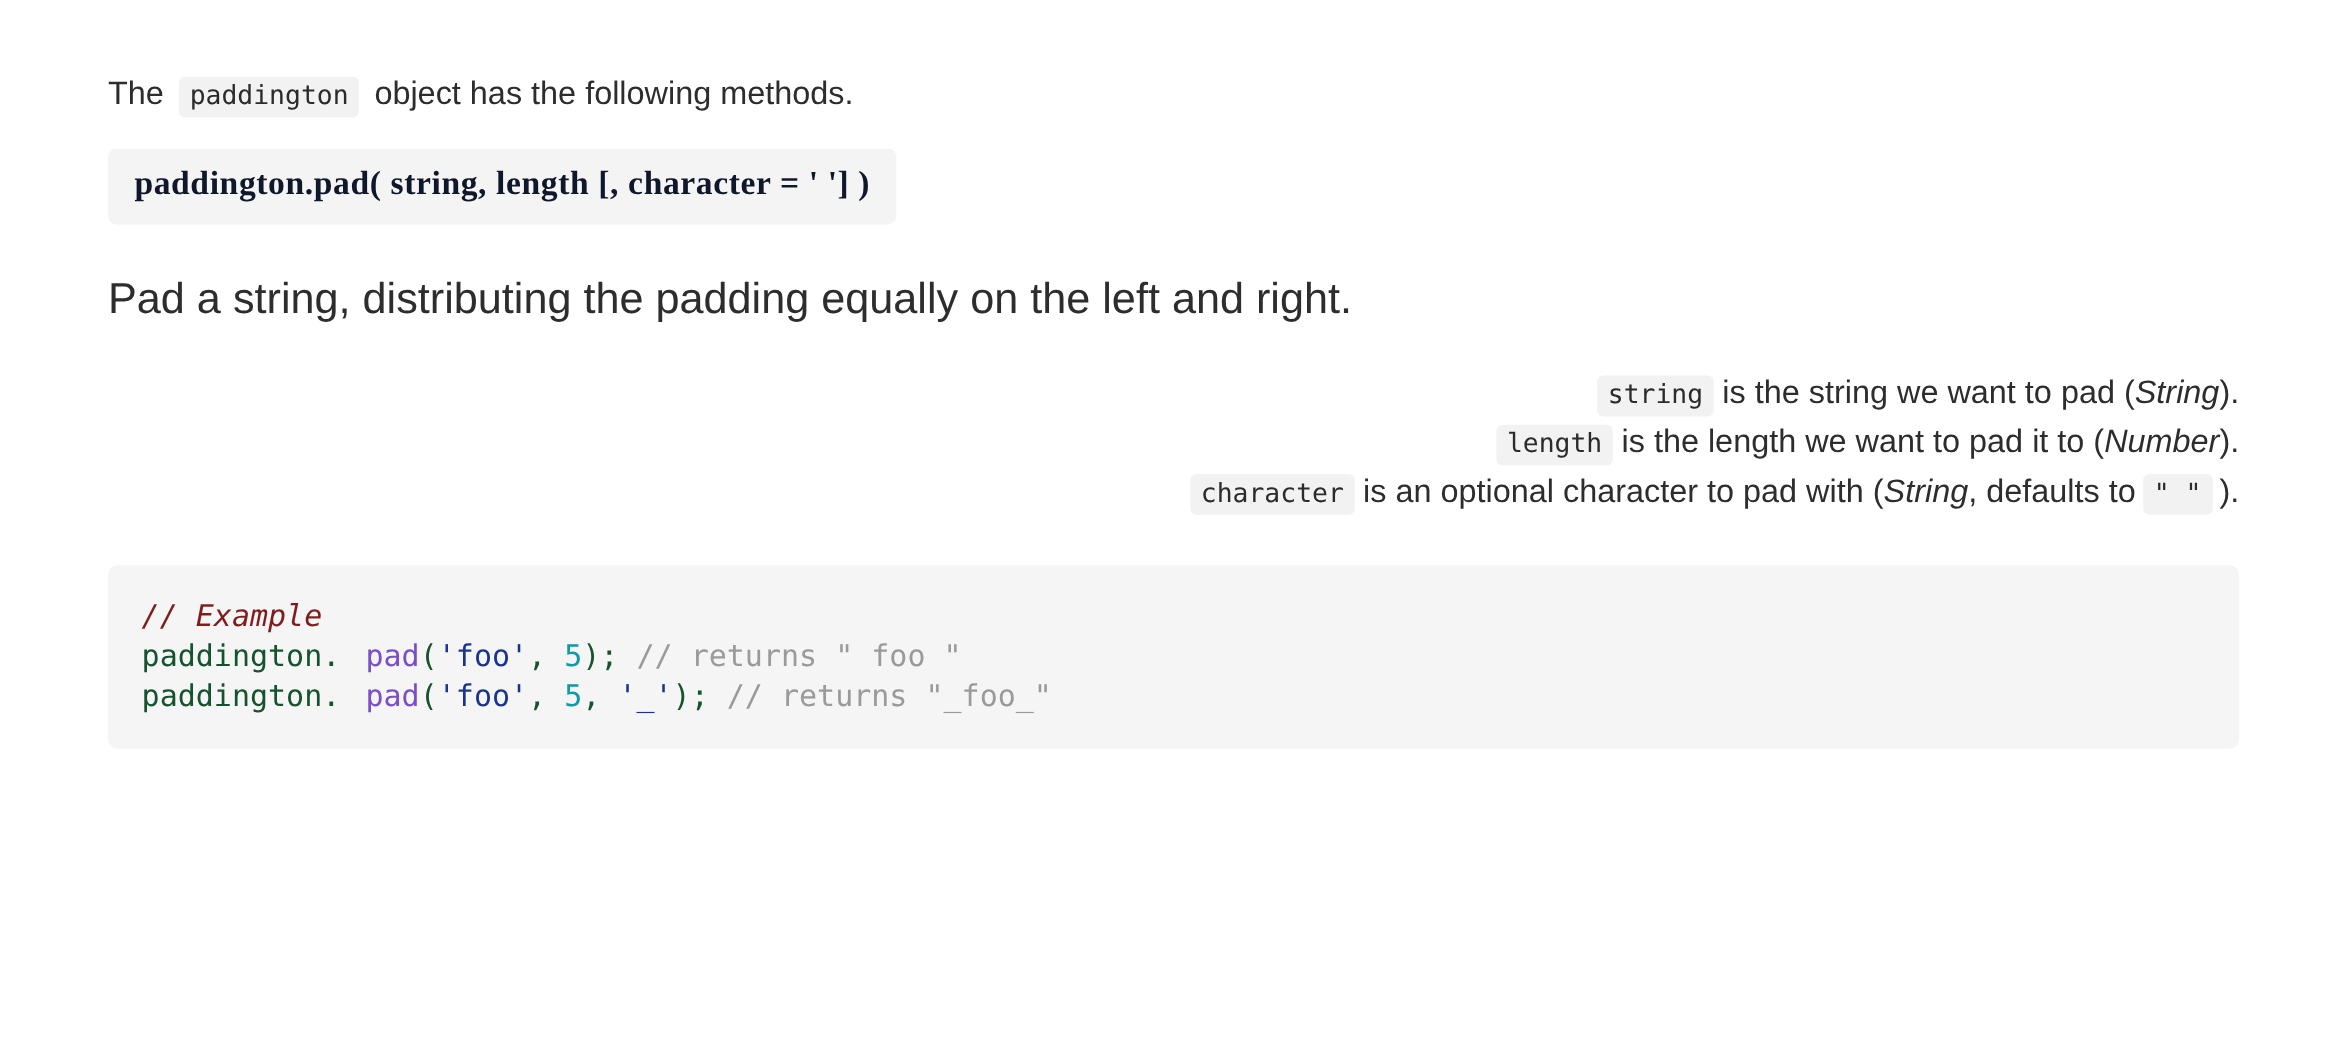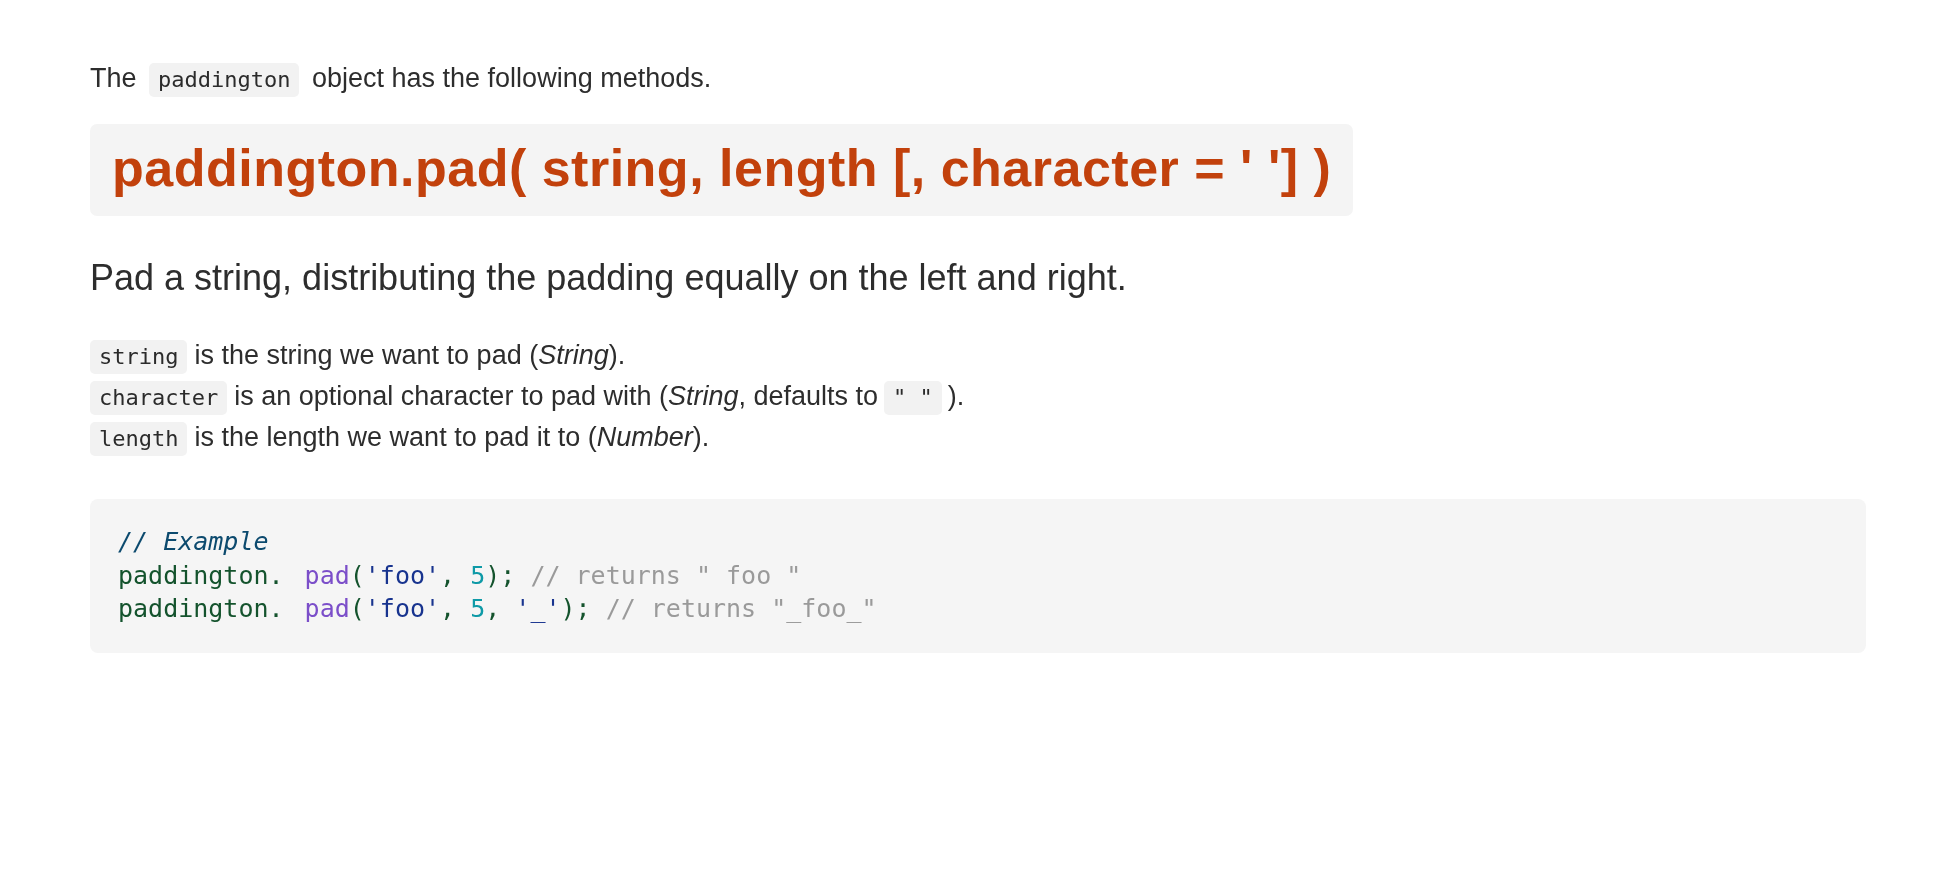--- a/index.html
+++ b/index.html
@@ -45,40 +45,40 @@
   
   .signature {
     background: #f4f4f4;
     border-radius: 7px;
     padding: 13px 22px 16px 22px;
     margin: 0 0 38px 0;
     display: inline-block;
     box-sizing: border-box;
   }
   .signature-text {
-    font-family: Liberation Sans, sans-serif;
+    font-family: Liberation Serif, serif;
     font-weight: bold;
-    font-size: 52px;
+    font-size: 28px;
     letter-spacing: 0.5px;
-    color: #c2410c;
+    color: #0f172a;
     white-space: pre;
     line-height: 1.2;
   }
 
   
   .description {
     font-size: 36px;
     line-height: 1.35;
     color: #2d2d2d;
     margin: 0 0 40px 0;
     white-space: nowrap;
   }
 
   
-  .params { margin: 0 0 48px 0; }
+  .params { margin: 0 0 48px 0; text-align: right; }
   .param-row {
     font-size: 27px;
     line-height: 1.0;
     color: #2d2d2d;
     margin-bottom: 14px;
     white-space: nowrap;
   }
   .param-row .chip { margin-right: 7px; }
   .param-row .type { font-style: italic; }
 
@@ -90,21 +90,21 @@
     box-sizing: border-box;
     width: 1776px;
   }
   .code-line {
     font-family: "DejaVu Sans Mono", "Liberation Mono", monospace;
     font-size: 25px;
     line-height: 1.33;
     color: #2b2b2b;
     white-space: pre;
   }
-  .tok-comment { color: #0c4a6e; font-style: italic; }
+  .tok-comment { color: #7f1d1d; font-style: italic; }
   .tok-comment-plain { color: #9a9a9a; }
   .tok-fn { color: #7b4ec9; margin-left: 21px; }
   .tok-str { color: #18348f; text-align: center; }
   .tok-num { color: #0e9aa7; }
   .tok-plain { color: #14532d; }
 </style>
 </head>
 <body>
 
 <div class="page">
@@ -114,23 +114,23 @@
   <div class="signature">
     <span class="signature-text">paddington.pad( string, length [, character = ' '] )</span>
   </div>
 
   <p class="description">Pad a string, distributing the padding equally on the left and right.</p>
 
   <div class="params">
 
     <div class="param-row"><span class="chip">string</span><span>is the string we want to pad (</span><span class="type">String</span><span>).</span></div>
 
+    <div class="param-row"><span class="chip">length</span><span>is the length we want to pad it to (</span><span class="type">Number</span><span>).</span></div>
+
     <div class="param-row"><span class="chip">character</span><span>is an optional character to pad with (</span><span class="type">String</span><span>, defaults to</span><span class="chip" style="margin:0 6px;">" "</span><span>).</span></div>
-
-    <div class="param-row"><span class="chip">length</span><span>is the length we want to pad it to (</span><span class="type">Number</span><span>).</span></div>
 
 
   </div>
 
   <div class="codeblock">
     <div class="code-line" id="code-line-0"><span class="tok-comment">// Example</span></div>
     <div class="code-line" id="code-line-1"><span class="tok-plain">paddington.</span><span class="tok-fn">pad</span><span class="tok-plain">(</span><span class="tok-str">'foo'</span><span class="tok-plain">, </span><span class="tok-num">5</span><span class="tok-plain">); </span><span class="tok-comment-plain">// returns " foo "</span></div>
     <div class="code-line" id="code-line-2"><span class="tok-plain">paddington.</span><span class="tok-fn">pad</span><span class="tok-plain">(</span><span class="tok-str">'foo'</span><span class="tok-plain">, </span><span class="tok-num">5</span><span class="tok-plain">, </span><span class="tok-str">'_'</span><span class="tok-plain">); </span><span class="tok-comment-plain">// returns "_foo_"</span></div>
   </div>
 

